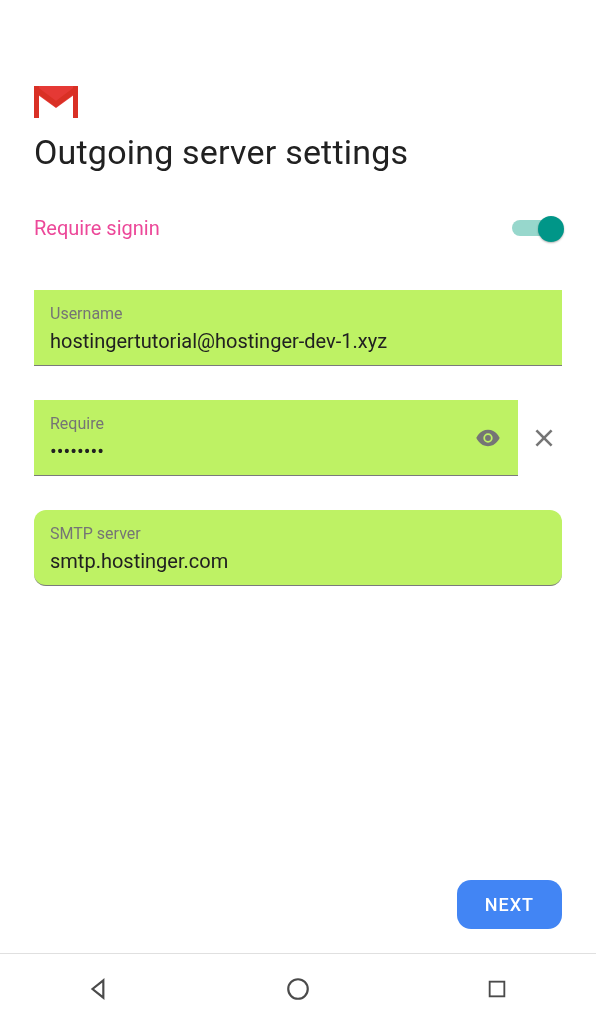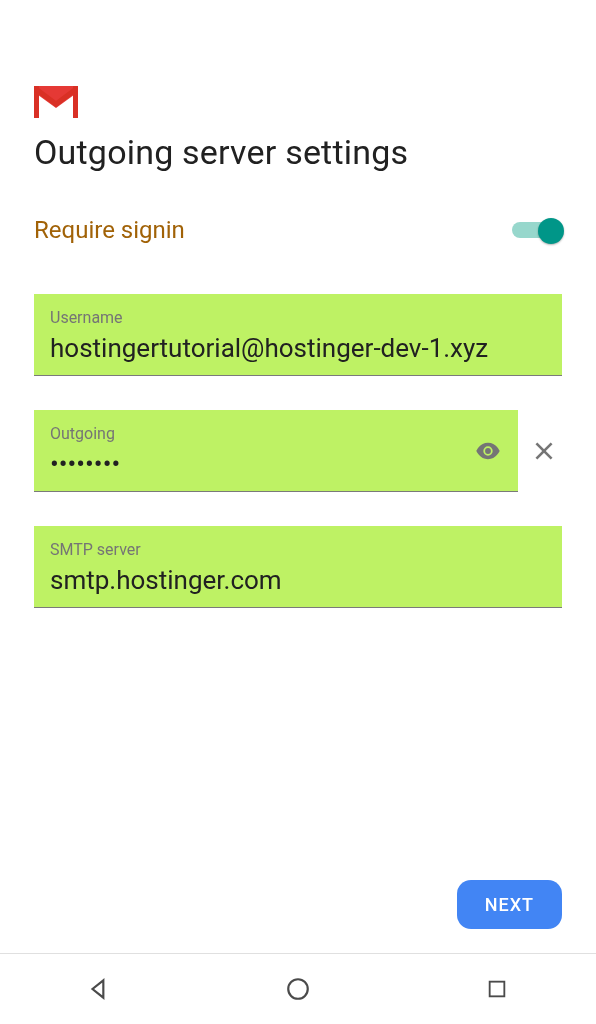--- a/index.html
+++ b/index.html
@@ -3,28 +3,28 @@
 <meta charset="utf-8">
 <style>
   * { box-sizing: border-box; margin: 0; padding: 0; }
   html, body { width: 596px; height: 1024px; font-family: Roboto, "Helvetica Neue", Arial, sans-serif; background:#fff; color:#202124; }
   .screen { width:596px; height:1024px; display:flex; flex-direction:column; }
   .content { flex:1; padding: 0 34px; position:relative; }
   .logo-row { padding-top: 86px; height: 44px; }
   .gmail-logo { width:44px; height:32px; }
   .title { font-size: 34px; font-weight:400; color:#212121; margin-top: 46px; letter-spacing:0.2px; }
   .toggle-row { display:flex; align-items:center; justify-content:space-between; margin-top: 44px; }
-  .toggle-label { font-size:24px; color:#a16207; }
+  .toggle-label { font-size:20px; color:#ec4899; }
   .switch { position:relative; width:50px; height:24px; }
   .switch-track { position:absolute; top:4px; left:0; width:44px; height:16px; border-radius:10px; background:#97d7cc; }
   .switch-thumb { position:absolute; top:0; right:-2px; width:26px; height:26px; border-radius:50%; background:#009688; box-shadow:0 1px 2px rgba(0,0,0,.3); }
   .field { position:relative; background:#bef264; margin-top: 50px; padding: 14px 16px 12px 16px; border-bottom:1px solid #7a7a7a; }
   .field + .field-wrap, .field-wrap + .field { margin-top: 34px; }
   .field-label { font-size:16px; color:#757575; margin-bottom:6px; }
-  .field-value { font-size:26px; color:#212121; border:none; background:transparent; width:100%; outline:none; font-family:inherit; }
+  .field-value { font-size:20px; color:#212121; border:none; background:transparent; width:100%; outline:none; font-family:inherit; }
   .field-wrap { position:relative; margin-top:34px; }
   .field-narrow { width: calc(100% - 44px); }
   .field-pw { padding-right:56px; }
   .eye-btn { position:absolute; right:12px; top:50%; transform:translateY(-50%); width:36px; height:36px; display:flex; align-items:center; justify-content:center; color:#757575; cursor:pointer; }
   .clear-btn { position:absolute; right:-2px; top:50%; transform:translateY(-50%); width:40px; height:40px; display:flex; align-items:center; justify-content:center; color:#757575; cursor:pointer; }
   .footer { position:absolute; right:34px; bottom:24px; }
   .next-btn { background:#4285f4; color:#fff; border:none; padding: 14px 28px; font-size:18px; letter-spacing:1px; font-weight:500; border-radius:14px; cursor:pointer; font-family:inherit; }
   .divider { height:1px; background:#e0e0e0; width:100%; }
   .navbar { height:70px; display:flex; align-items:center; justify-content:space-around; background:#fff; }
   .nav-btn { width:30px; height:30px; color:#4a4a4a; cursor:pointer; display:flex; align-items:center; justify-content:center; }
@@ -56,37 +56,37 @@
       </div>
     </div>
 
     <div class="field">
       <div class="field-label">Username</div>
       <input class="field-value" value="hostingertutorial@hostinger-dev-1.xyz" style="">
     </div>
 
     <div class="field-wrap">
       <div class="field field-narrow field-pw" style="margin-top:0;">
-        <div class="field-label">Outgoing</div>
+        <div class="field-label">Require</div>
         <input class="field-value" value="••••••••" style="">
         <div class="eye-btn">
           <svg width="28" height="28" viewBox="0 0 24 24" fill="#757575">
               <path d="M12 5c-7 0-10 7-10 7s3 7 10 7 10-7 10-7-3-7-10-7zm0 11a4 4 0 1 1 0-8 4 4 0 0 1 0 8zm0-6.5a2.5 2.5 0 1 0 0 5 2.5 2.5 0 0 0 0-5z"></path>
             </svg>
         </div>
       </div>
       <div class="clear-btn">
         <svg width="26" height="26" viewBox="0 0 24 24" stroke="#757575" stroke-width="2.4" fill="none">
             <line x1="5" y1="5" x2="19" y2="19"></line>
             <line x1="19" y1="5" x2="5" y2="19"></line>
           </svg>
       </div>
     </div>
 
-    <div class="field" style="">
+    <div class="field" style="border-radius:12px;">
       <div class="field-label">SMTP server</div>
       <input class="field-value" value="smtp.hostinger.com" style="">
     </div>
 
     <div class="footer">
       <button class="next-btn">NEXT</button>
     </div>
 
   </div>
 

